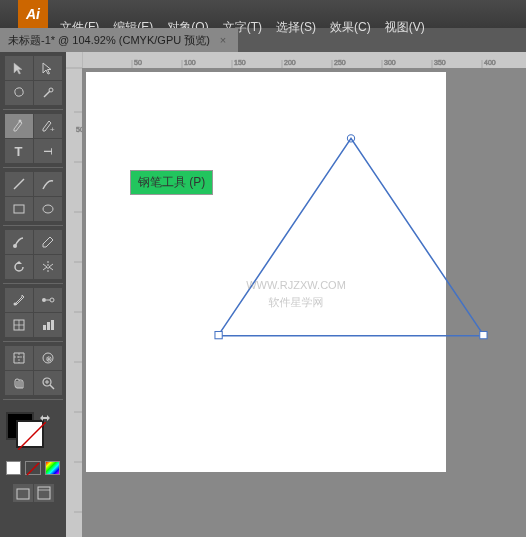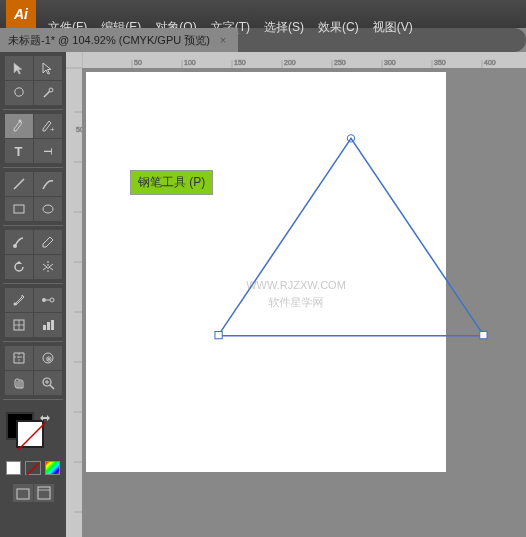--- a/index.html
+++ b/index.html
@@ -5,21 +5,21 @@
     * { margin: 0; padding: 0; box-sizing: border-box; }
     body { width: 526px; height: 537px; overflow: hidden; font-family: Arial, sans-serif; font-size: 12px; background: #888; }
 
     
     #title-bar {
       width: 526px;
       height: 28px;
       background: linear-gradient(to bottom, #4a4a4a, #3a3a3a);
       display: flex;
       align-items: center;
-      padding: 0 6px;
+      padding: 0 18px;
     }
     #ai-logo {
       width: 30px;
       height: 28px;
       background: #cc6600;
       display: flex;
       align-items: center;
       justify-content: center;
       color: white;
       font-weight: bold;
@@ -43,21 +43,20 @@
       white-space: nowrap;
     }
 
     
     #tab-bar {
       width: 526px;
       height: 24px;
       background: #5a5a5a;
       display: flex;
       align-items: center;
-      border-radius: 12px;
     }
     #active-tab {
       height: 24px;
       background: #888;
       padding: 0 8px;
       display: flex;
       align-items: center;
       color: #222;
       font-size: 11px;
       gap: 6px;
@@ -171,21 +170,21 @@
       position: absolute;
       top: 60px;
       left: 130px;
     }
 
     
     #tooltip {
       position: absolute;
       top: 118px;
       left: 64px;
-      background: #84cc16;
+      background: #22c55e;
       border: 1px solid #999;
       padding: 3px 7px;
       font-size: 12px;
       color: #333;
       white-space: nowrap;
       z-index: 100;
     }
 
     
     #watermark {

